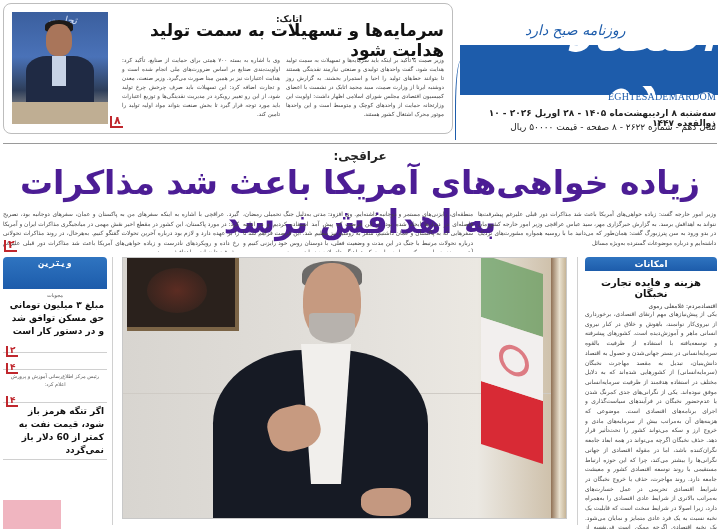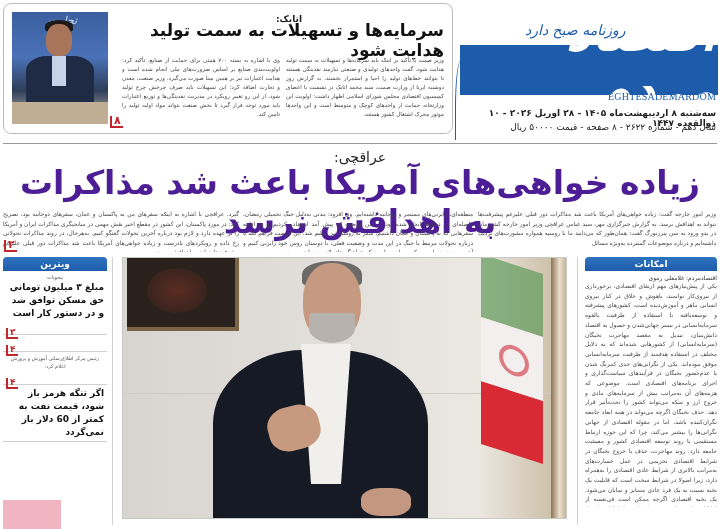--- a/index.html
+++ b/index.html
@@ -35,33 +35,33 @@
   .top-col { position: absolute; top: 52px; width: 158px; font-size: 5.6px; line-height: 9px; color: #444; text-align: justify; }
   .top-col.r { right: 8px; }
   .top-col.l { right: 172px; }
   .page-ref { color: #c0272d; font-weight: bold; font-size: 11px; display: inline-block; border-left: 2px solid #c0272d; border-bottom: 2px solid #c0272d; padding: 0 2px; line-height: 10px; }
   .top-ref { position: absolute; left: 106px; top: 112px; }
 
   
   .hr-top { position: absolute; left: 3px; top: 143px; width: 714px; height: 1px; background: #9a9a9a; }
 
   
-  .main-kicker { position: absolute; left: 0; top: 149px; width: 720px; text-align: center; font-size: 14px; font-weight: normal; color: #222; }
+  .main-kicker { position: absolute; left: 0; top: 149px; width: 720px; text-align: center; font-size: 12px; font-weight: bold; color: #222; }
   .main-headline { position: absolute; left: 0; top: 163px; width: 720px; text-align: center; font-size: 33px; font-weight: bold; color: #4c1d95; letter-spacing: -0.5px; }
 
   
   .lead-col { position: absolute; top: 210px; height: 42px; font-size: 5.8px; line-height: 9.5px; color: #444; text-align: justify; overflow: hidden; }
   .lead-c1 { left: 478px; width: 238px; }
   .lead-c2 { left: 243px; width: 230px; }
   .lead-c3 { left: 3px; width: 236px; }
   .lead-ref { position: absolute; left: 4px; top: 240px; }
 
   
   .left-sidebar { position: absolute; left: 3px; top: 257px; width: 104px; height: 268px; }
-  .sidebar-header { height: 14px; background: linear-gradient(180deg,#2f74c0,#1d5cab); border-radius: 4px 4px 0 0; color: #fff; font-size: 9px; font-weight: bold; text-align: center; line-height: 14px; }
+  .sidebar-header { height: 32px; background: linear-gradient(180deg,#2f74c0,#1d5cab); border-radius: 4px 4px 0 0; color: #fff; font-size: 9px; font-weight: bold; text-align: center; line-height: 14px; font-family: Liberation Mono, monospace; }
   .side-item { position: relative; border-bottom: 1px solid #d0d0d0; padding: 2px 3px 2px 3px; text-align: center; }
   .side-kicker { font-size: 5px; color: #555; line-height: 8px; }
   .side-title { font-size: 9px; font-weight: bold; color: #111; line-height: 13px; text-align: right; }
   .side-ref { text-align: left; height: 12px; }
   .side-item .page-ref { font-size: 9px; line-height: 9px; }
   .vsep { position: absolute; left: 112px; top: 257px; width: 1px; height: 268px; background: #d0d0d0; }
   .pink-overlay { position: absolute; left: 3px; top: 500px; width: 58px; height: 29px; background: rgba(228,120,140,0.55); }
 
   
   .main-photo { position: absolute; left: 122px; top: 257px; width: 445px; height: 262px; background: linear-gradient(90deg,#d8d5d0 0%,#e4e1dc 55%,#ebe8e2 80%,#c9b9a0 100%); border: 1px solid #c8c8c8; overflow: hidden; }
@@ -170,15 +170,16 @@
   <div class="person-hair"></div>
   <div class="person-head"></div>
   <div class="person-beard"></div>
   <div class="person-hand"></div>
   <div class="person-hand2"></div>
 </div>
 <div class="vsep2"></div>
 
 <div class="right-col">
   <div class="op-header rtl">امکانات</div>
+  <div class="op-title rtl">هزینه و فایده تجارت نخبگان</div>
   <div class="op-author rtl">اقتصادمردم: غلامعلی رموی</div>
   <div class="op-body rtl">یکی از پیش‌نیازهای مهم ارتقای اقتصادی، برخورداری از نیروی‌کار توانمند، باهوش و خلاق در کنار نیروی انسانی ماهر و آموزش‌دیده است. کشورهای پیشرفته و توسعه‌یافته با استفاده از ظرفیت بالقوه سرمایه‌انسانی در بستر جهانی‌شدن و حصول به اقتصاد دانش‌بنیان، تبدیل به مقصد مهاجرت نخبگان (سرمایه‌انسانی) از کشورهایی شده‌اند که به دلایل مختلف در استفاده هدفمند از ظرفیت سرمایه‌انسانی موفق نبوده‌اند. یکی از نگرانی‌های جدی کمرنگ شدن یا عدم‌حضور نخبگان در فرآیندهای سیاست‌گذاری و اجرای برنامه‌های اقتصادی است. موضوعی که هزینه‌های آن به‌مراتب بیش از سرمایه‌های مادی و خروج ارز و سکه می‌تواند کشور را تحت‌تأثیر قرار دهد. حذف نخبگان اگرچه می‌تواند در همه ابعاد جامعه نگران‌کننده باشد، اما در مقوله اقتصادی از جهاتی نگرانی‌ها را بیشتر می‌کند، چرا که این حوزه ارتباط مستقیمی با روند توسعه اقتصادی کشور و معیشت جامعه دارد. روند مهاجرت، حذف یا خروج نخبگان در شرایط اقتصادی تحریمی در عمل خسارت‌های به‌مراتب بالاتری از شرایط عادی اقتصادی را به‌همراه دارد، زیرا اصولا در شرایط سخت است که قابلیت یک نخبه نسبت به یک فرد عادی متمایز و نمایان می‌شود. یک نخبه اقتصادی اگرچه ممکن است فی‌نفسه از امکانات مادی زیادی برخوردار نباشد، اما با استفاده از خلاقیت و توان ذهنی می‌تواند ضریب موفقیت بسیار بالایی را برای یک نهاد، سازمان و حتی کشور فراهم</div>
 </div>
 
 </body></html>

